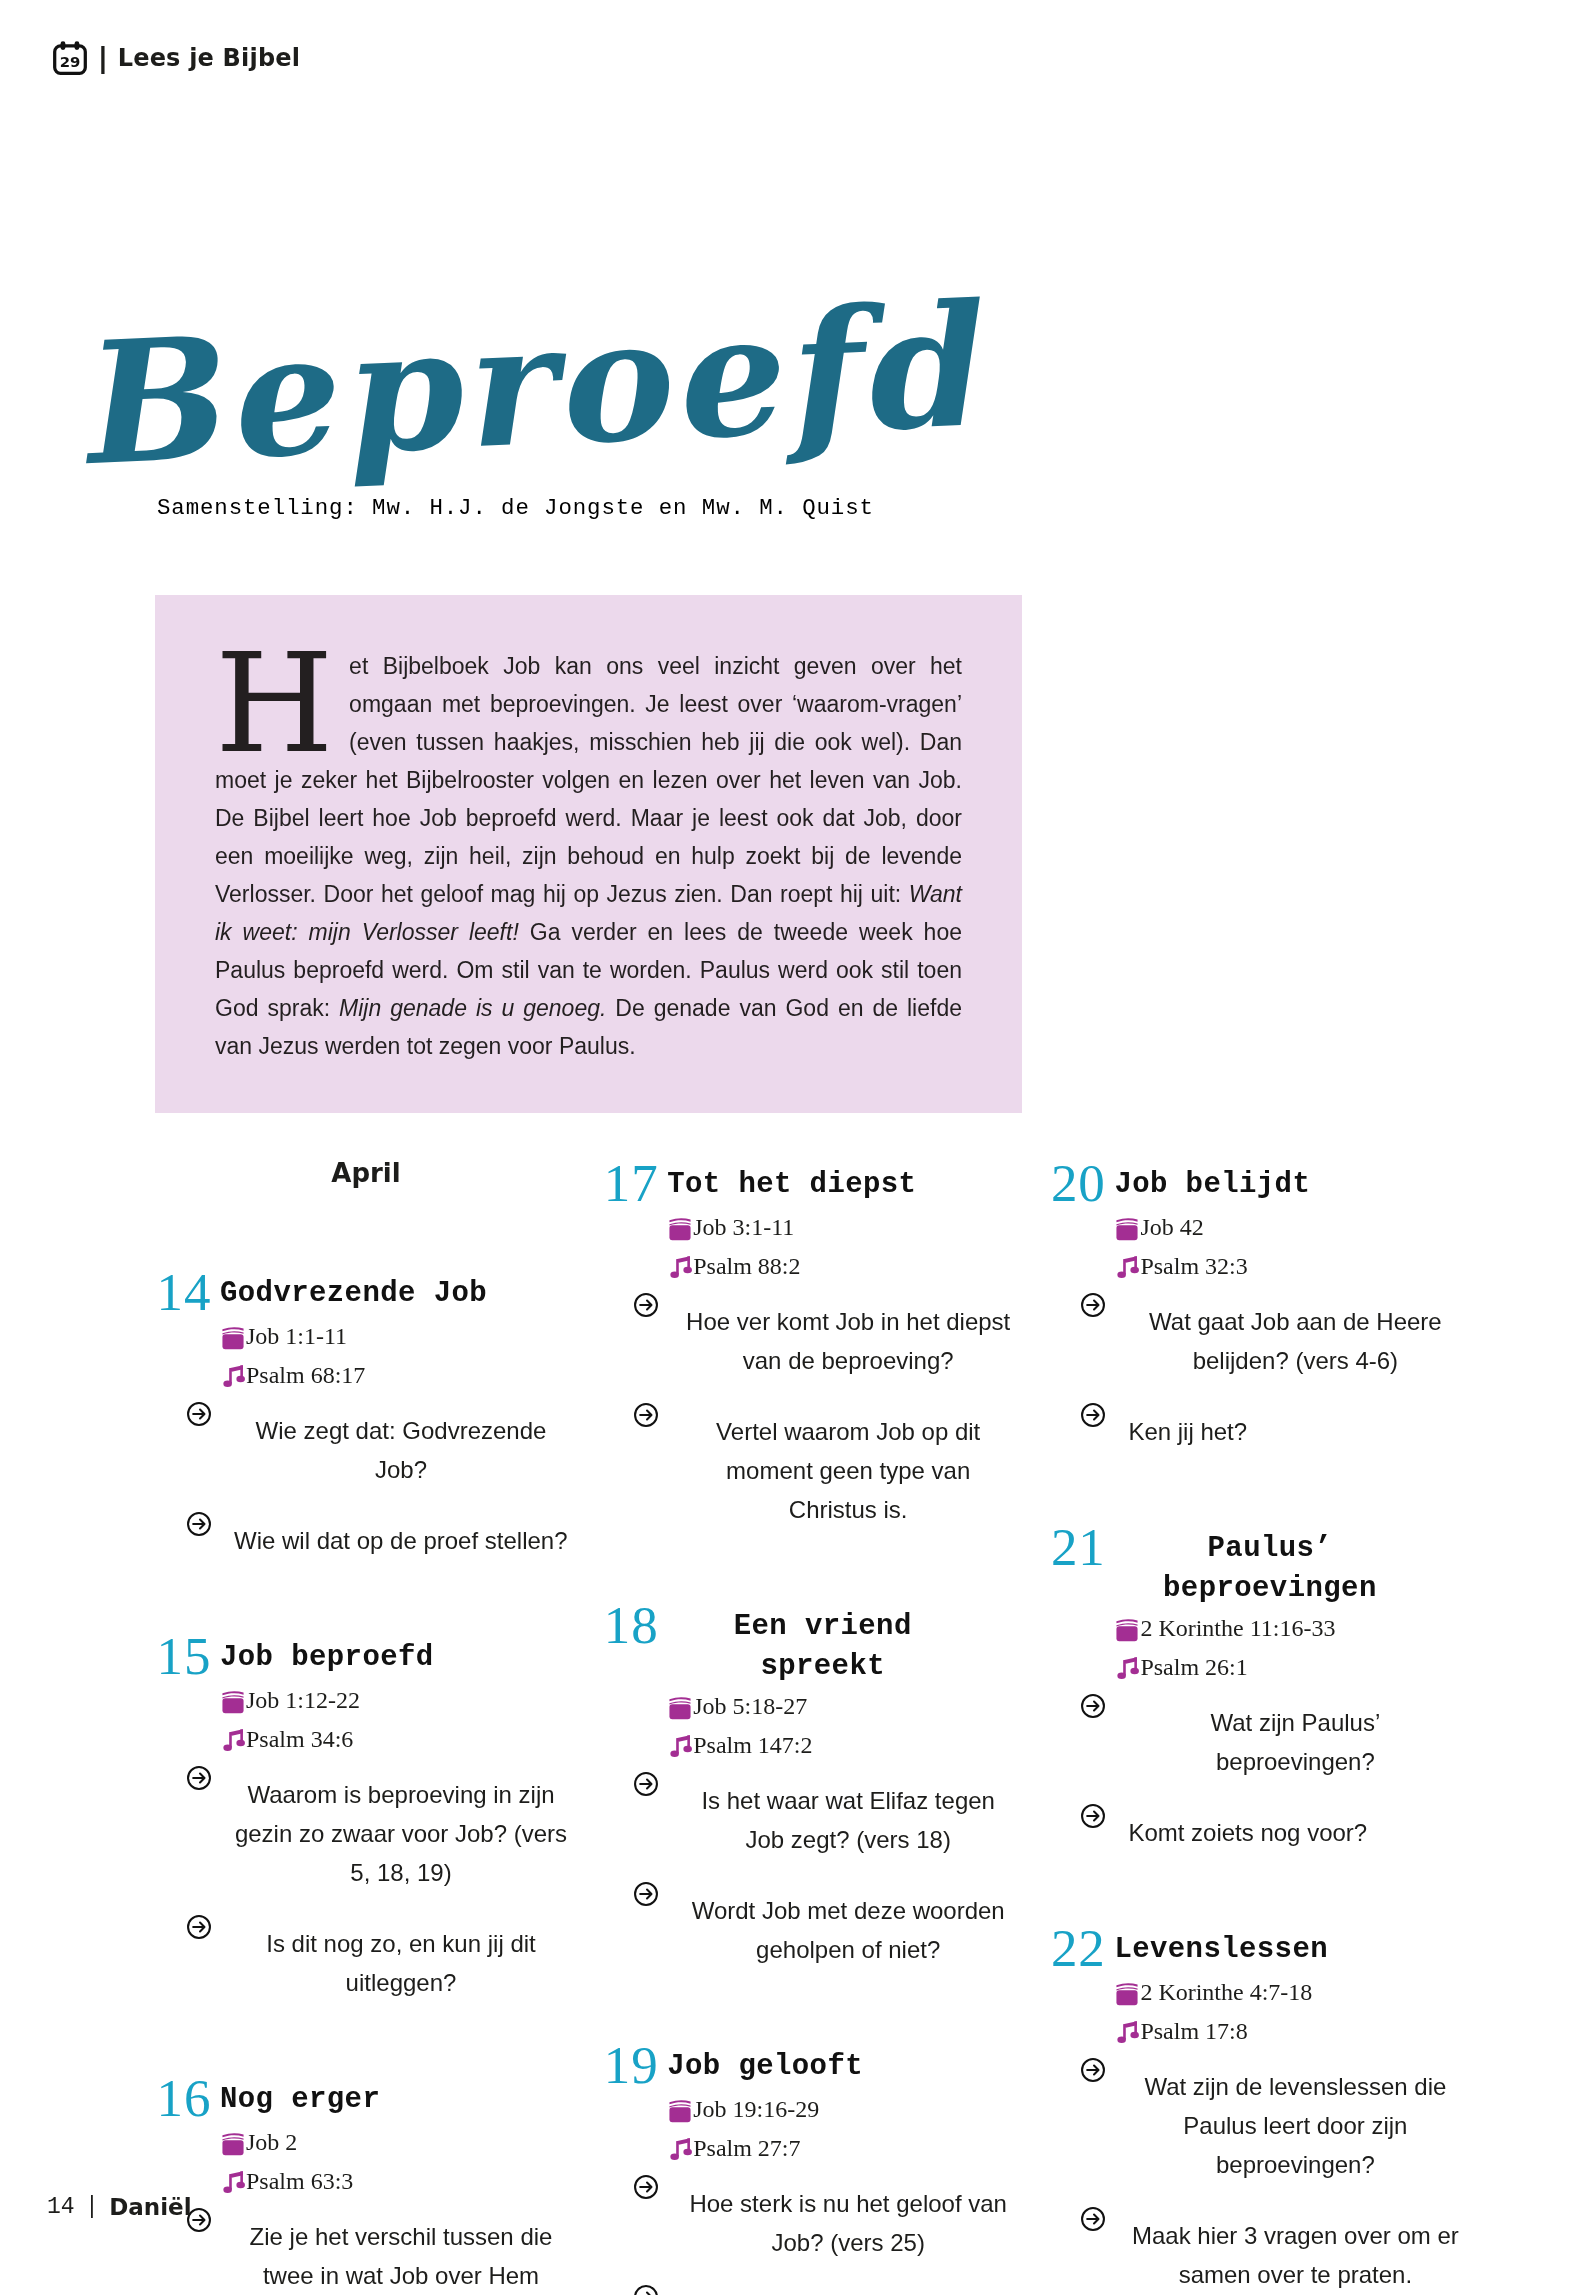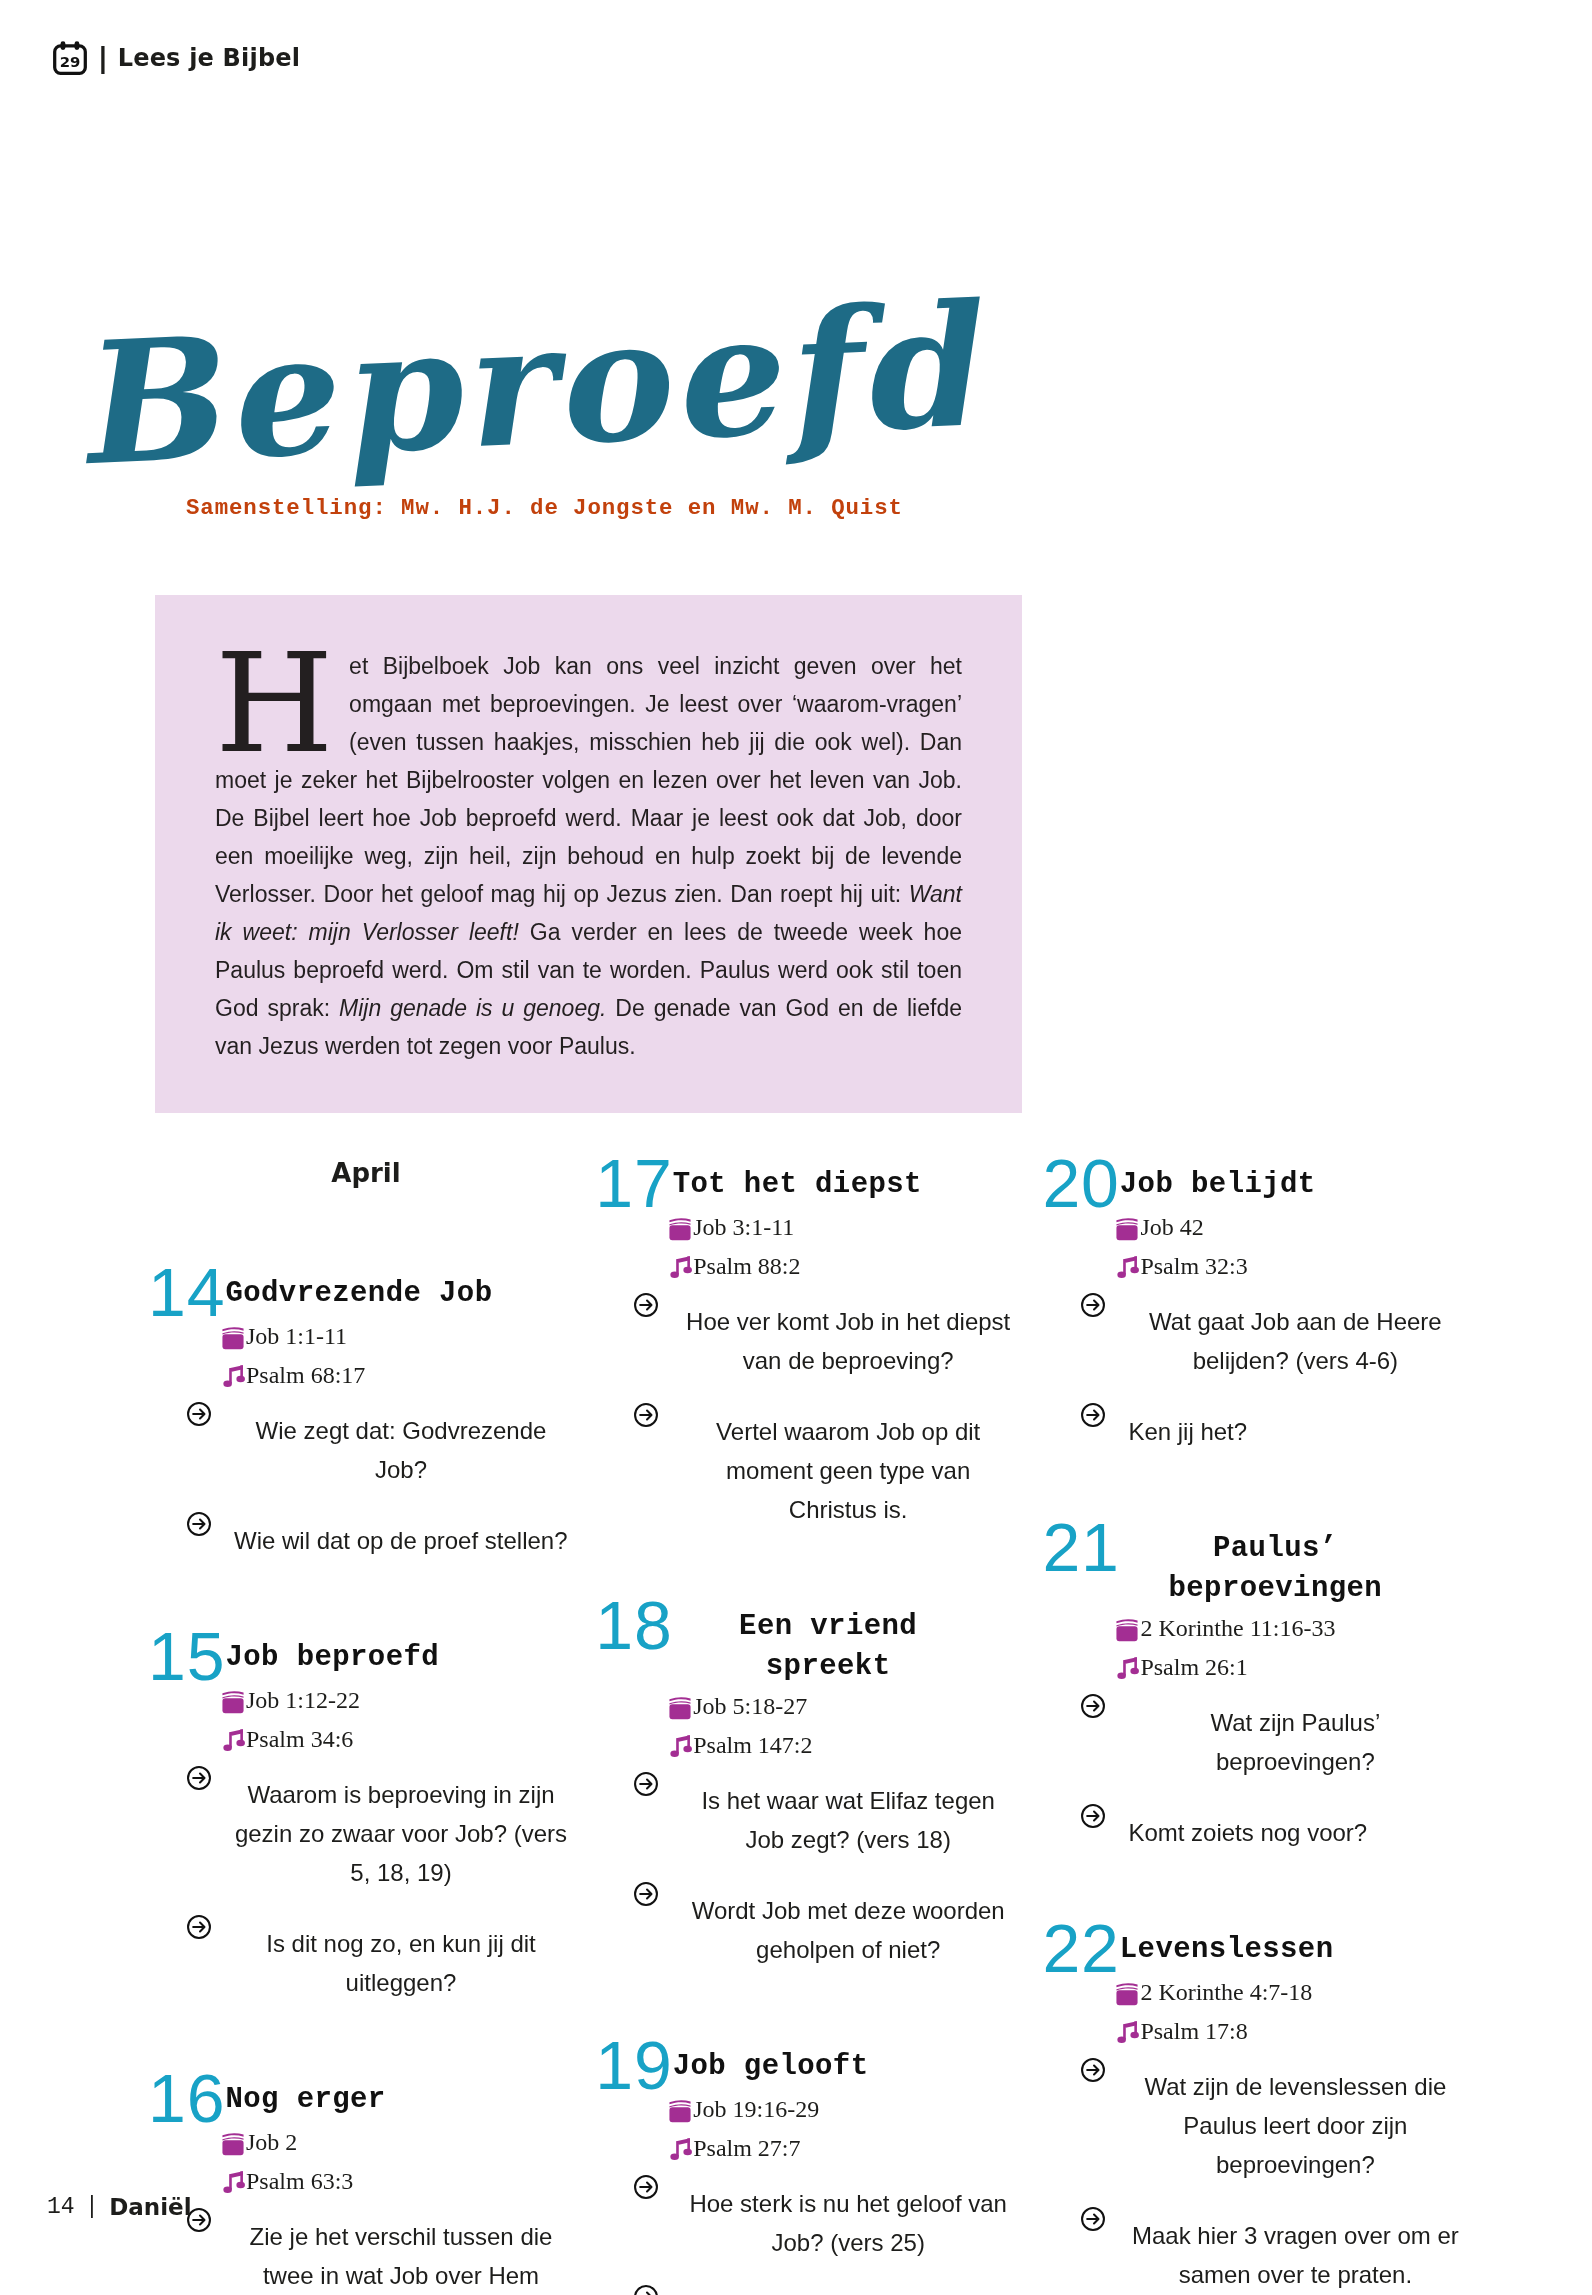--- a/index.html
+++ b/index.html
@@ -14,42 +14,42 @@
   .brand{font-family:"DejaVu Sans", sans-serif;font-weight:bold;font-size:24px;letter-spacing:0.2px;}
   
   .main-title{
     position:absolute;left:91px;top:207px;
     font-family:"DejaVu Serif", serif;font-style:italic;font-weight:bold;
     font-size:168px;line-height:1;color:#1e6b86;letter-spacing:5.2px;
     transform:rotate(-2.5deg);transform-origin:left bottom;white-space:nowrap;
   }
   .byline{
     position:absolute;left:157px;top:473px;
-    font-family:"Liberation Mono", monospace;font-weight:bold;
-    font-size:22.4px;letter-spacing:0.9px;color:#c2410c;margin-left:29px;
+    font-family:"Liberation Mono", monospace;font-weight:normal;
+    font-size:22.4px;letter-spacing:0.9px;color:#000000;
   }
   
   .intro{
     position:absolute;left:155px;top:595px;width:867px;height:518px;box-sizing:border-box;
     background:#ecd9ec;padding:52px 60px 0 60px;
     font-size:23px;line-height:38px;text-align:justify;color:#231f20;
   }
   .dropcap{
     float:left;font-family:"DejaVu Serif", serif;font-size:136px;line-height:105px;
     padding:5.2px 15.5px 0 0;color:#231f20;
   }
   .it{font-style:italic;}
   
   .columns{position:absolute;left:148px;top:1158px;display:flex;gap:11.2px;text-align:center;}
   .col{width:436px;}
   .month{margin:0 0 79px 0;font-family:"DejaVu Sans", sans-serif;font-weight:bold;font-size:26px;}
   .entry{margin-bottom:55px;}
   .head{display:flex;align-items:flex-start;}
   .day{
-    flex:0 0 72px;font-family:Liberation Sans, sans-serif;font-size:68px;line-height:50px;
+    flex:0 0 72px;font-family:Liberation Serif, serif;font-size:53px;line-height:50px;
     color:#18a2c6;letter-spacing:0.9px;
   }
   .title{
     margin:0;font-family:"Liberation Mono", monospace;font-weight:bold;
     font-size:29px;line-height:40px;letter-spacing:0.4px;max-width:311px;padding-top:7px;color:#111;
   }
   .ref{display:flex;align-items:center;margin-left:72px;height:39px;gap:0;font-family:Liberation Serif, serif;}
   .ic{width:26px;height:26px;display:block;color:#a32e93;flex:0 0 auto;}
   .ref-text{font-size:24px;}
   .q{display:flex;margin-left:38px;gap:6px;}

